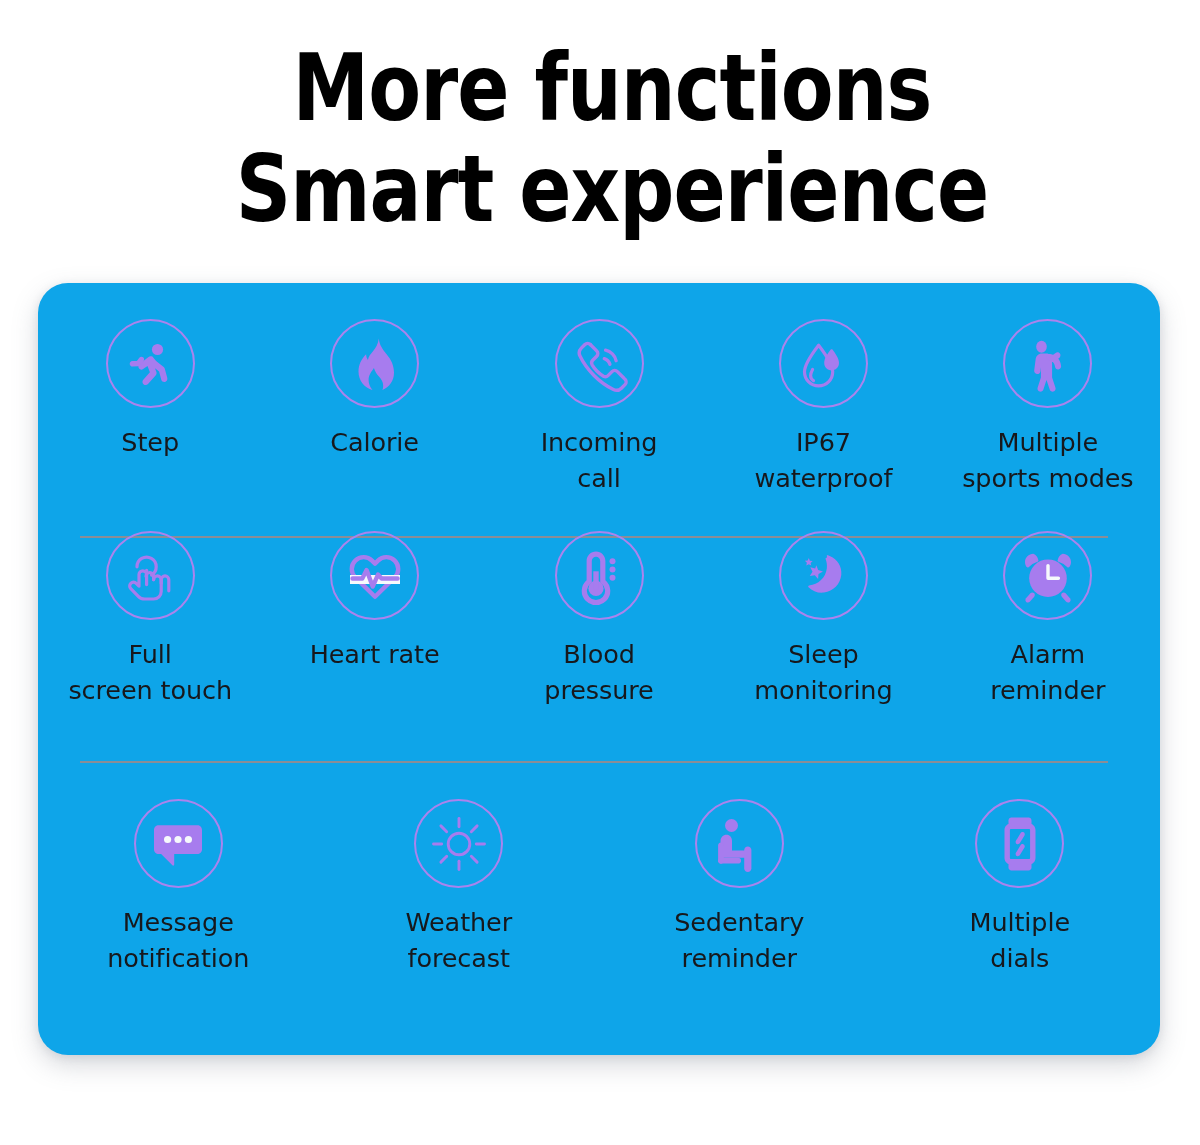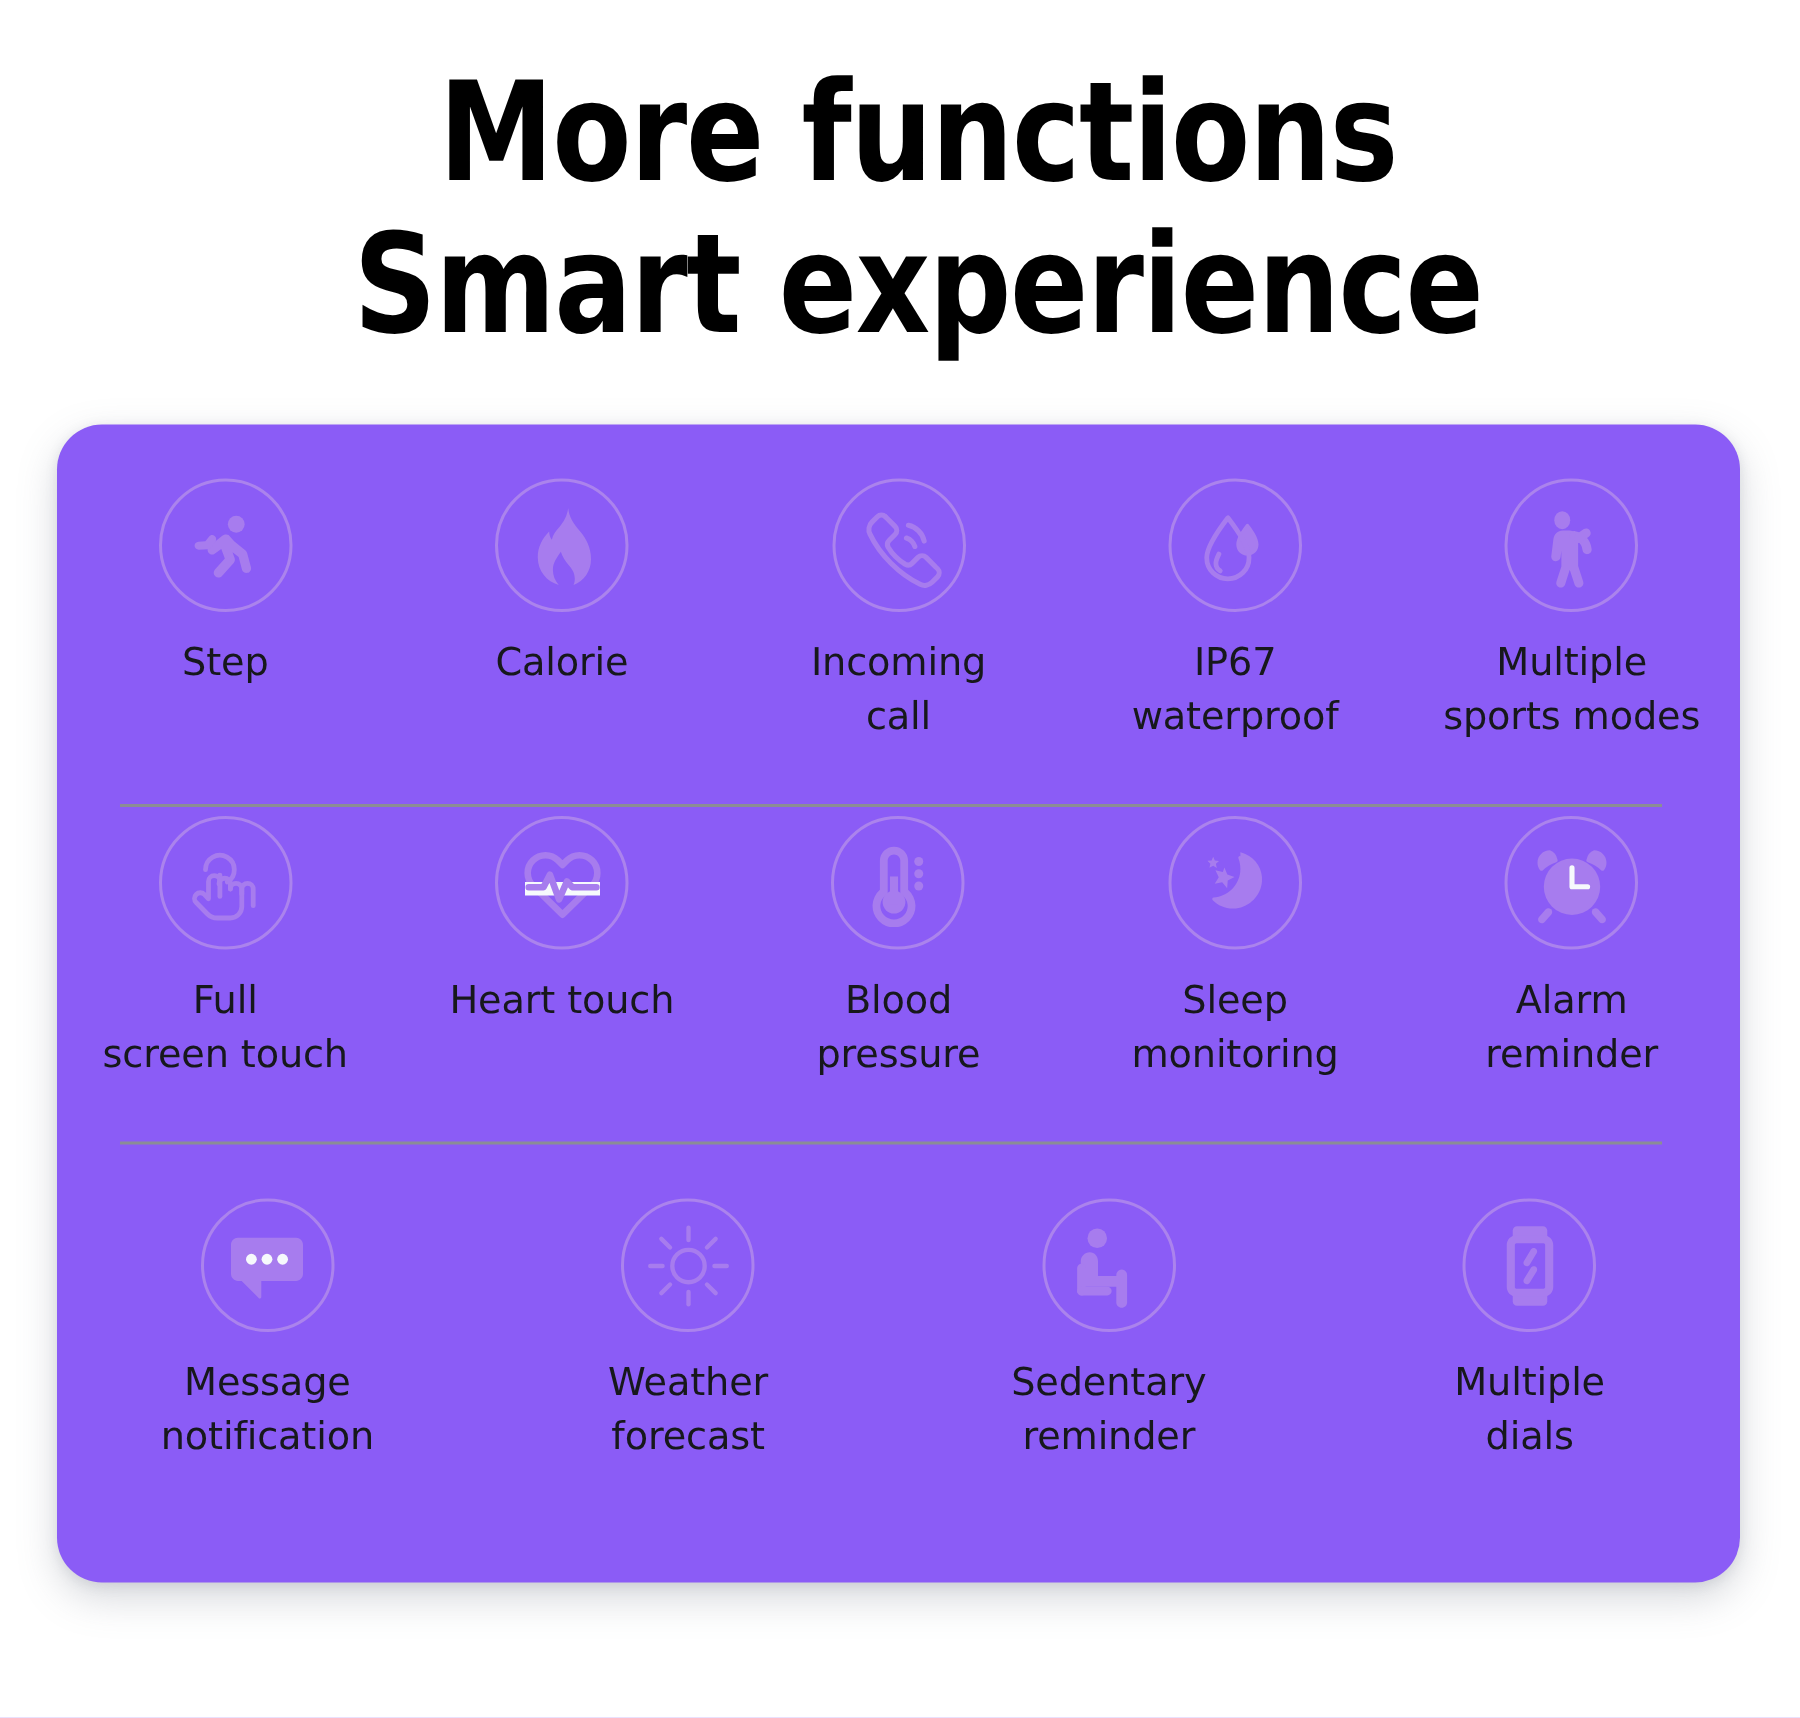--- a/index.html
+++ b/index.html
@@ -43,21 +43,21 @@
     white-space: nowrap;
   }
 
   
   .card {
     position: absolute;
     left: 38px;
     top: 283px;
     width: 1122px;
     height: 772px;
-    background: #8b5cf6;
+    background: #0ea5e9;
     border-radius: 30px;
     box-shadow: 0 10px 26px rgba(120, 125, 140, 0.30),
                 0 2px 8px rgba(120, 125, 140, 0.16);
   }
 
   .rows {
     position: absolute;
     left: 0;
     top: 0;
     width: 1122px;
@@ -65,21 +65,21 @@
   }
 
   .row {
     position: absolute;
     left: 0;
     width: 1122px;
     height: 225px;
     display: flex;
   }
   .row-0 { top: 18px; }
-  .row-1 { top: 243px; justify-content: flex-end; }
+  .row-1 { top: 230px; }
   .row-2 { top: 468px; align-items: flex-end; }
 
   .cell {
     flex: 1 1 0;
     display: flex;
     flex-direction: column;
     align-items: center;
   }
 
   .icon-circle {
@@ -222,21 +222,21 @@
         </div>
 
         <div class="cell">
           <div class="icon-circle">
             <svg width="58" height="54" viewBox="0 0 58 54">
               <path fill="none" stroke="#a77cee" stroke-width="4.4" stroke-linecap="round" stroke-linejoin="round" d="M29 47.8 9.3 28.4a11.8 11.8 0 0 1 0-16.8 11.8 11.8 0 0 1 16.7 0l3 3 3-3a11.8 11.8 0 0 1 16.7 0 11.8 11.8 0 0 1 0 16.8L29 47.8z"></path>
               <path fill="#f6f9fc" stroke="none" d="M4 26h50v9H4z"></path>
               <path fill="none" stroke="#a77cee" stroke-width="4.4" stroke-linecap="round" stroke-linejoin="round" d="M6.5 29.5h9.8l4.3-8.4 6.1 16.5 5.3-12 3.6 3.9h16"></path>
             </svg>
           </div>
-          <div class="cell-label">Heart touch</div>
+          <div class="cell-label">Heart rate</div>
         </div>
 
         <div class="cell">
           <div class="icon-circle">
             <svg width="50" height="58" viewBox="0 0 50 58">
               <g fill="#a77cee">
                 <path d="M22 4.5c-5.2 0-9.4 4.2-9.4 9.4v19.3a14.3 14.3 0 1 0 18.8 0V13.9c0-5.2-4.2-9.4-9.4-9.4zm0 5.2c2.3 0 4.2 1.9 4.2 4.2v21.7l1.2 1a9.1 9.1 0 1 1-10.8 0l1.2-1V13.9c0-2.3 1.9-4.2 4.2-4.2z"></path>
                 <circle cx="22" cy="41.4" r="7.6"></circle>
                 <path d="M19.3 24.3h5.4v18.5h-5.4z"></path>
                 <circle cx="38.5" cy="14.3" r="3"></circle>

